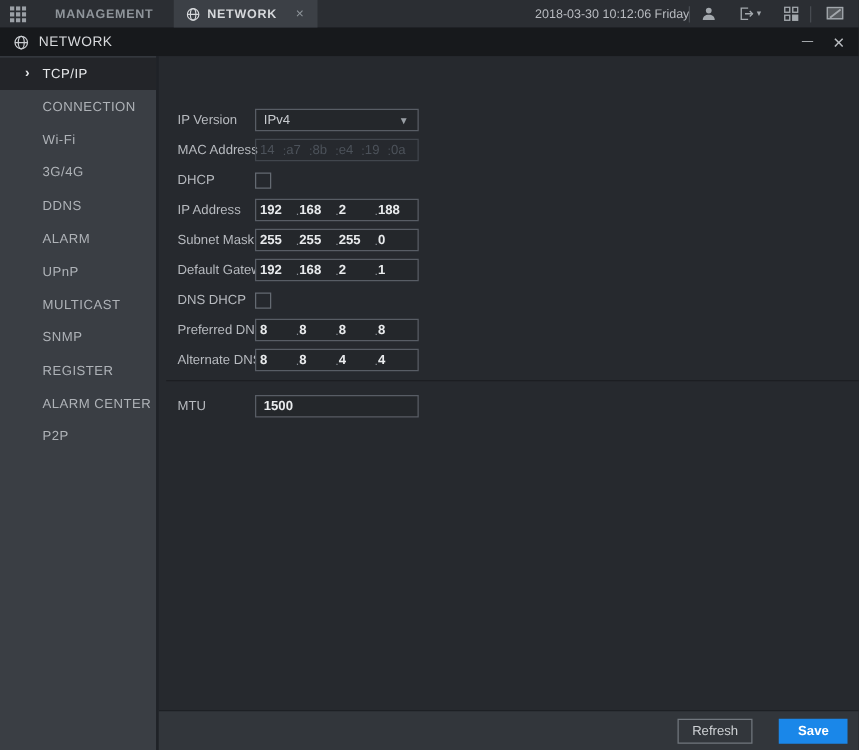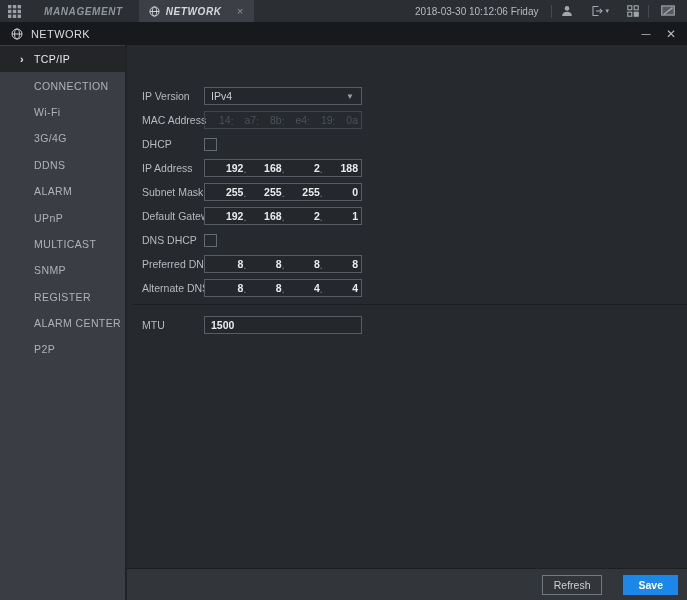--- a/index.html
+++ b/index.html
@@ -7,25 +7,25 @@
   body {
     width:687px; height:600px; overflow:hidden;
     background:#26292e;
     font-family:"Liberation Sans", "DejaVu Sans", sans-serif;
     -webkit-font-smoothing:antialiased;
   }
 
   
   .topbar { height:22px; background:#2b2e33; display:flex; align-items:stretch; }
   .apps-btn { width:28px; display:flex; align-items:center; justify-content:center; color:#9ba0a6; cursor:pointer; }
-  .tab { display:flex; align-items:center; padding:0 16px; color:#8f959b; font-size:10px; font-weight:bold; letter-spacing:0.6px; cursor:pointer;font-style:italic; }
+  .tab { display:flex; align-items:center; padding:0 16px; color:#8f959b; font-size:10px; font-weight:bold; letter-spacing:0.6px; cursor:pointer; }
   .tab.active { background:#3c4046; color:#d6d8db; padding:0 10px; gap:6px; }
   .tab .tab-close { margin-left:9px; color:#8f959b; font-size:11px; font-weight:normal; line-height:1; }
   .topbar-right { margin-left:auto; display:flex; align-items:center; }
-  .datetime { color:#b8bbc0; font-size:10px; padding-right:13px; }
+  .datetime { color:#b8bbc0; font-size:10px; }
   .vsep { width:1px; height:13px; background:#474b51; }
   .icon-btn { padding:0 9px; height:100%; display:flex; align-items:center; color:#a3a8ad; cursor:pointer; }
   .caret-down { font-size:7px; color:#a3a8ad; margin-left:2px; }
 
   
   .titlebar { height:23px; background:#17191c; display:flex; align-items:center; padding:0 11px; }
   .titlebar .t-globe { color:#c9ccd0; display:flex; align-items:center; margin-right:8px; }
   .titlebar .t-text { color:#d9dbde; font-size:11px; letter-spacing:0.4px; }
   .win-controls { margin-left:auto; display:flex; align-items:center; gap:15px; }
   .win-btn { color:#b9bcc0; font-size:12px; line-height:1; cursor:pointer; font-family:"DejaVu Sans", sans-serif; }
@@ -37,28 +37,28 @@
   .side-item { height:26.4px; display:flex; align-items:center; padding-left:34px; position:relative;
                color:#afb3b8; font-size:10.5px; letter-spacing:0.4px; cursor:pointer; }
   .side-item.active { background:#232529; color:#e7e9eb; }
   .side-arrow { position:absolute; left:20px; top:50%; transform:translateY(-54%); font-size:11px; font-weight:bold; color:#e7e9eb; display:none; }
   .side-item.active .side-arrow { display:block; }
 
   .content { flex:1; background:#26292e; border-left:2px solid #1f2227; position:relative; }
   .form { padding-top:39px; }
   .frow { display:flex; align-items:center; height:24px; padding-left:15px; }
   .flabel { width:62px; white-space:nowrap; color:#b7babf; font-size:10.5px; flex:none; }
-  .field { width:158px; height:18px; border:1px solid #585d65; background:#24272b; display:flex; align-items:center; flex:none; }
+  .field { width:131px; height:18px; border:1px solid #585d65; background:#24272b; display:flex; align-items:center; flex:none; }
 
   .select-field { justify-content:space-between; cursor:pointer; }
   .select-field .sel-value { padding-left:6px; color:#c9ccd0; font-size:10.5px; }
   .select-field .sel-caret { padding-right:7px; color:#9aa0a6; font-size:8px; }
 
   .seg-field { padding:0 3px; }
-  .seg { flex:1; text-align:right; color:#e9ebed; font-size:10.5px; font-weight:bold; }
+  .seg { flex:1; text-align:left; color:#e9ebed; font-size:10.5px; font-weight:bold; }
   .seg-sep { color:#8a9096; font-size:10px; flex:none; transform:translateY(1px); }
   .seg-field.disabled { border-color:#41464d; background:transparent; }
   .seg-field.disabled .seg, .seg-field.disabled .seg-sep { color:#4c525a; font-weight:normal; }
 
   .checkbox { width:13px; height:13px; border:1px solid #646a72; background:transparent; cursor:pointer; flex:none; }
 
   .section-divider { border-top:1px solid #1c1e22; margin:4px 0 0 6px; }
 
   .text-field { padding-left:6px; color:#e9ebed; font-size:10.5px; font-weight:bold; }
   .mtu-row { margin-top:8px; }

